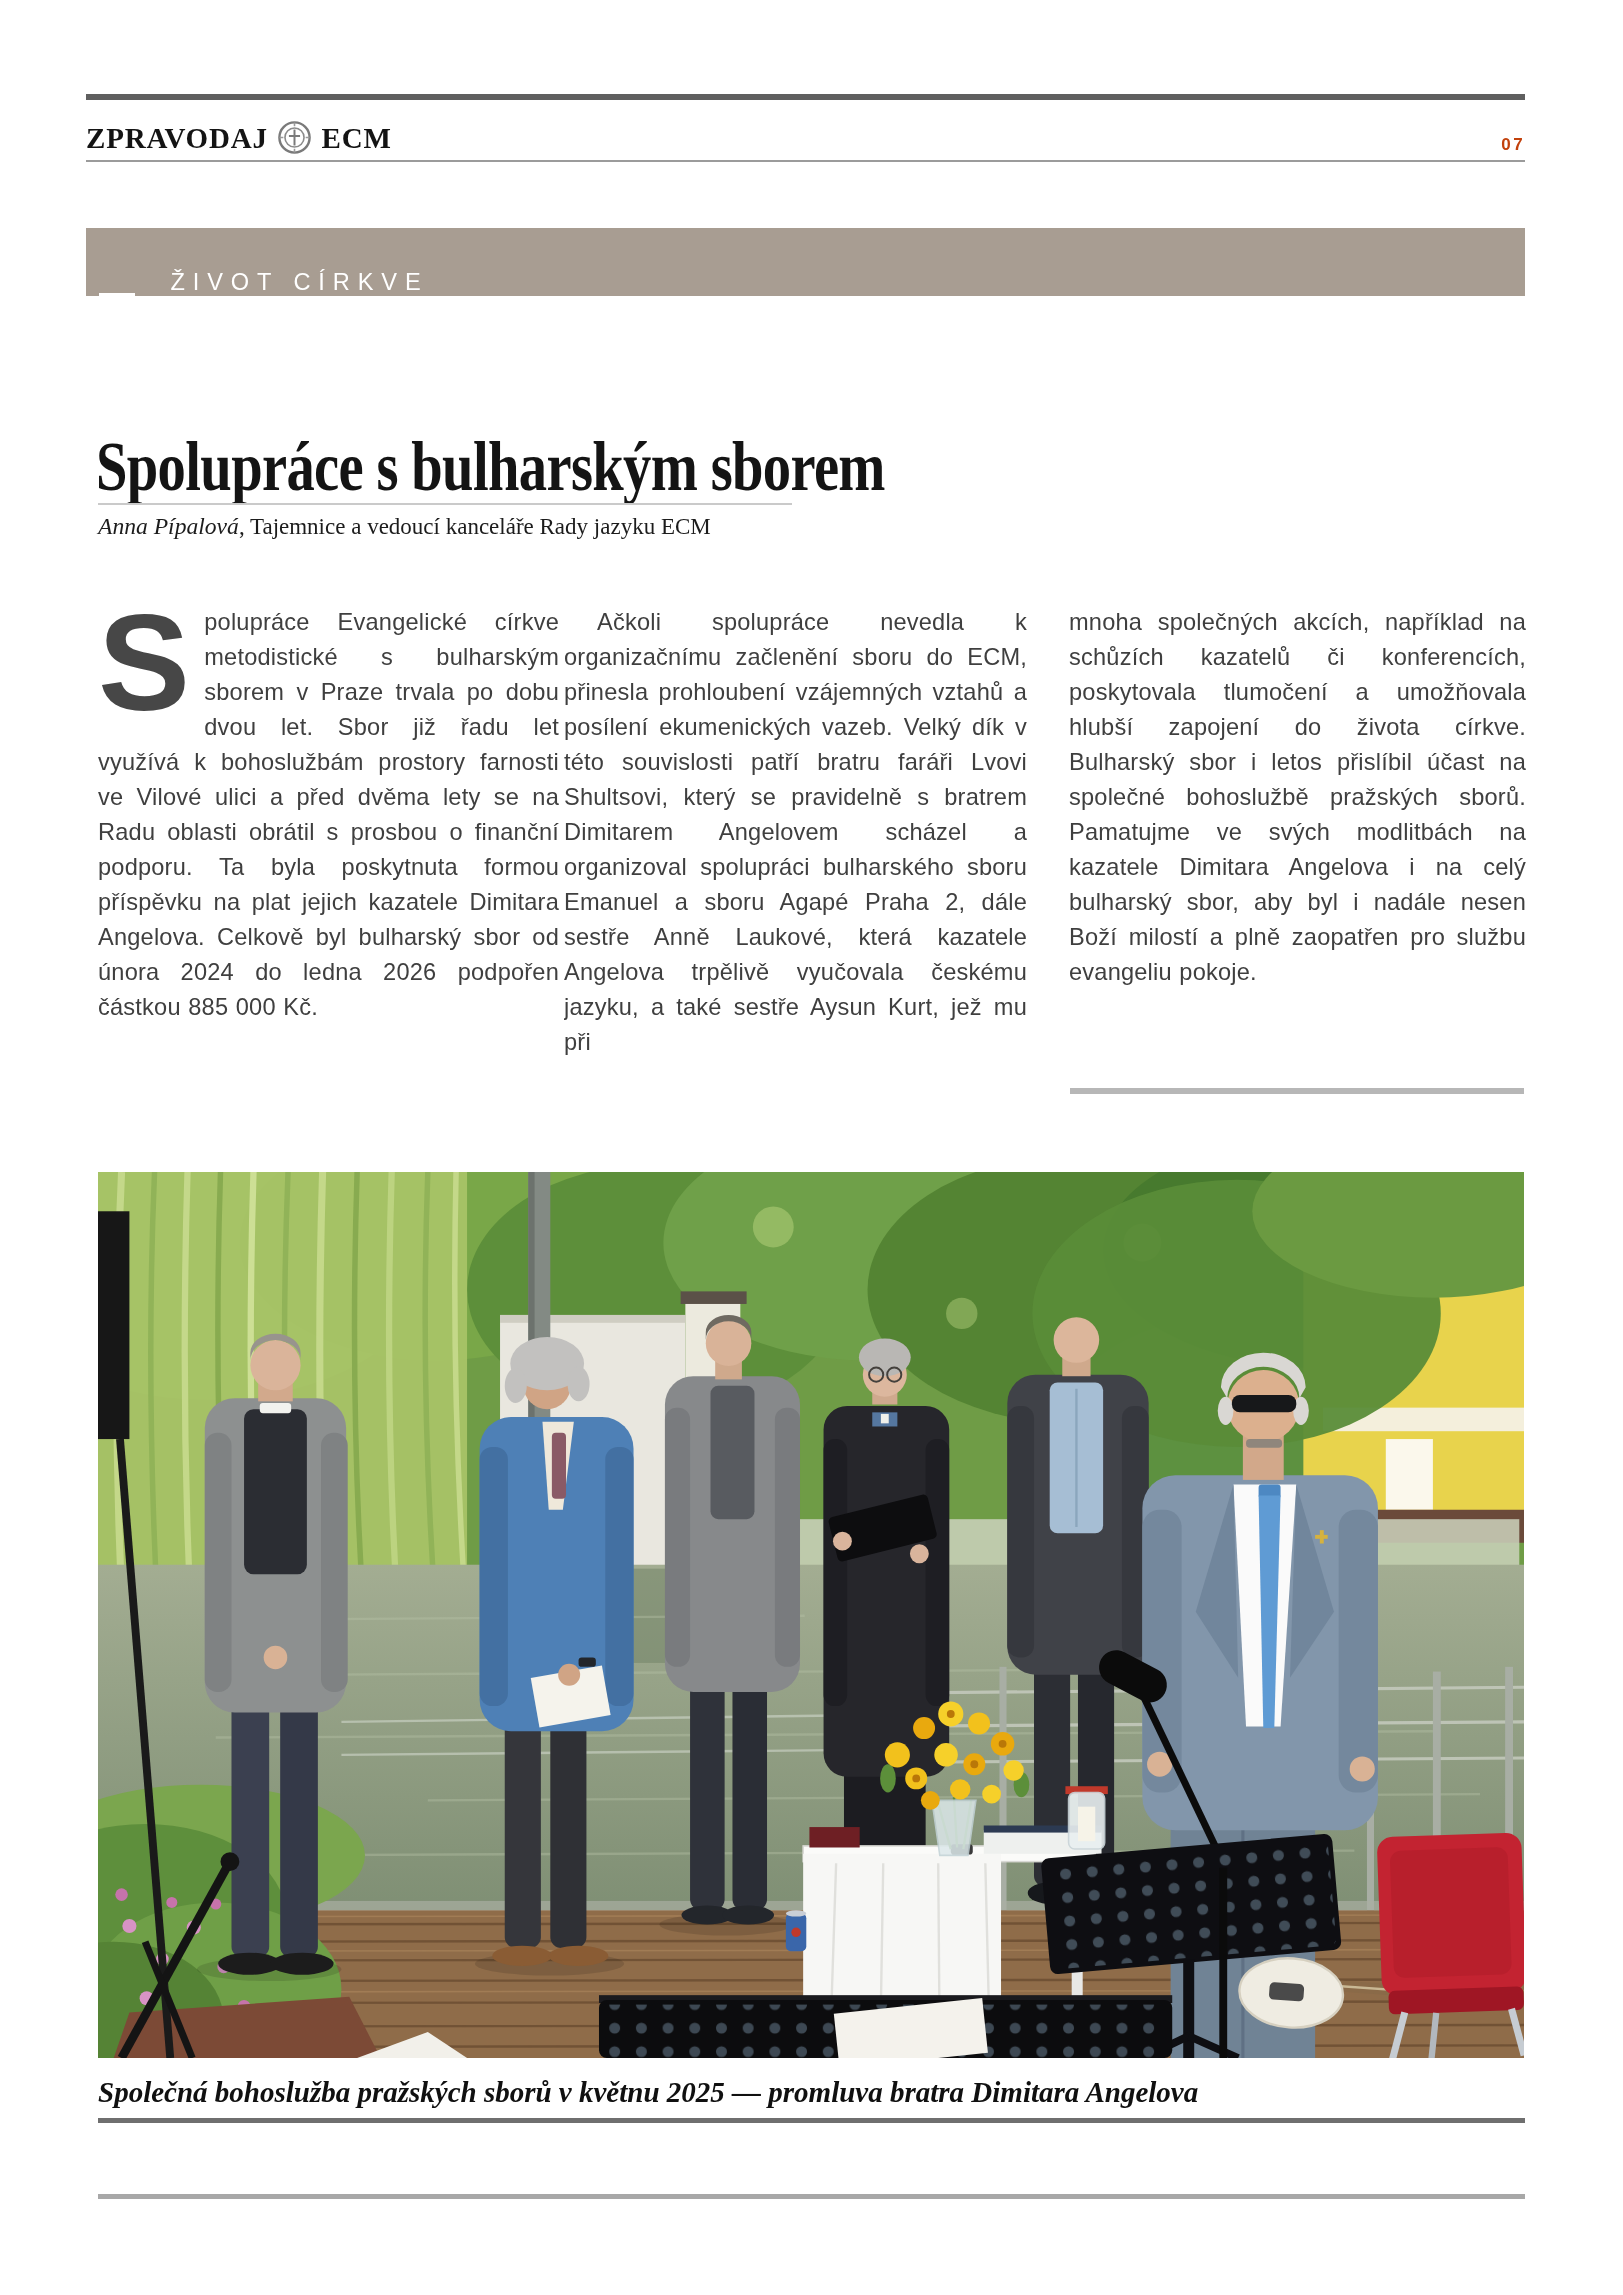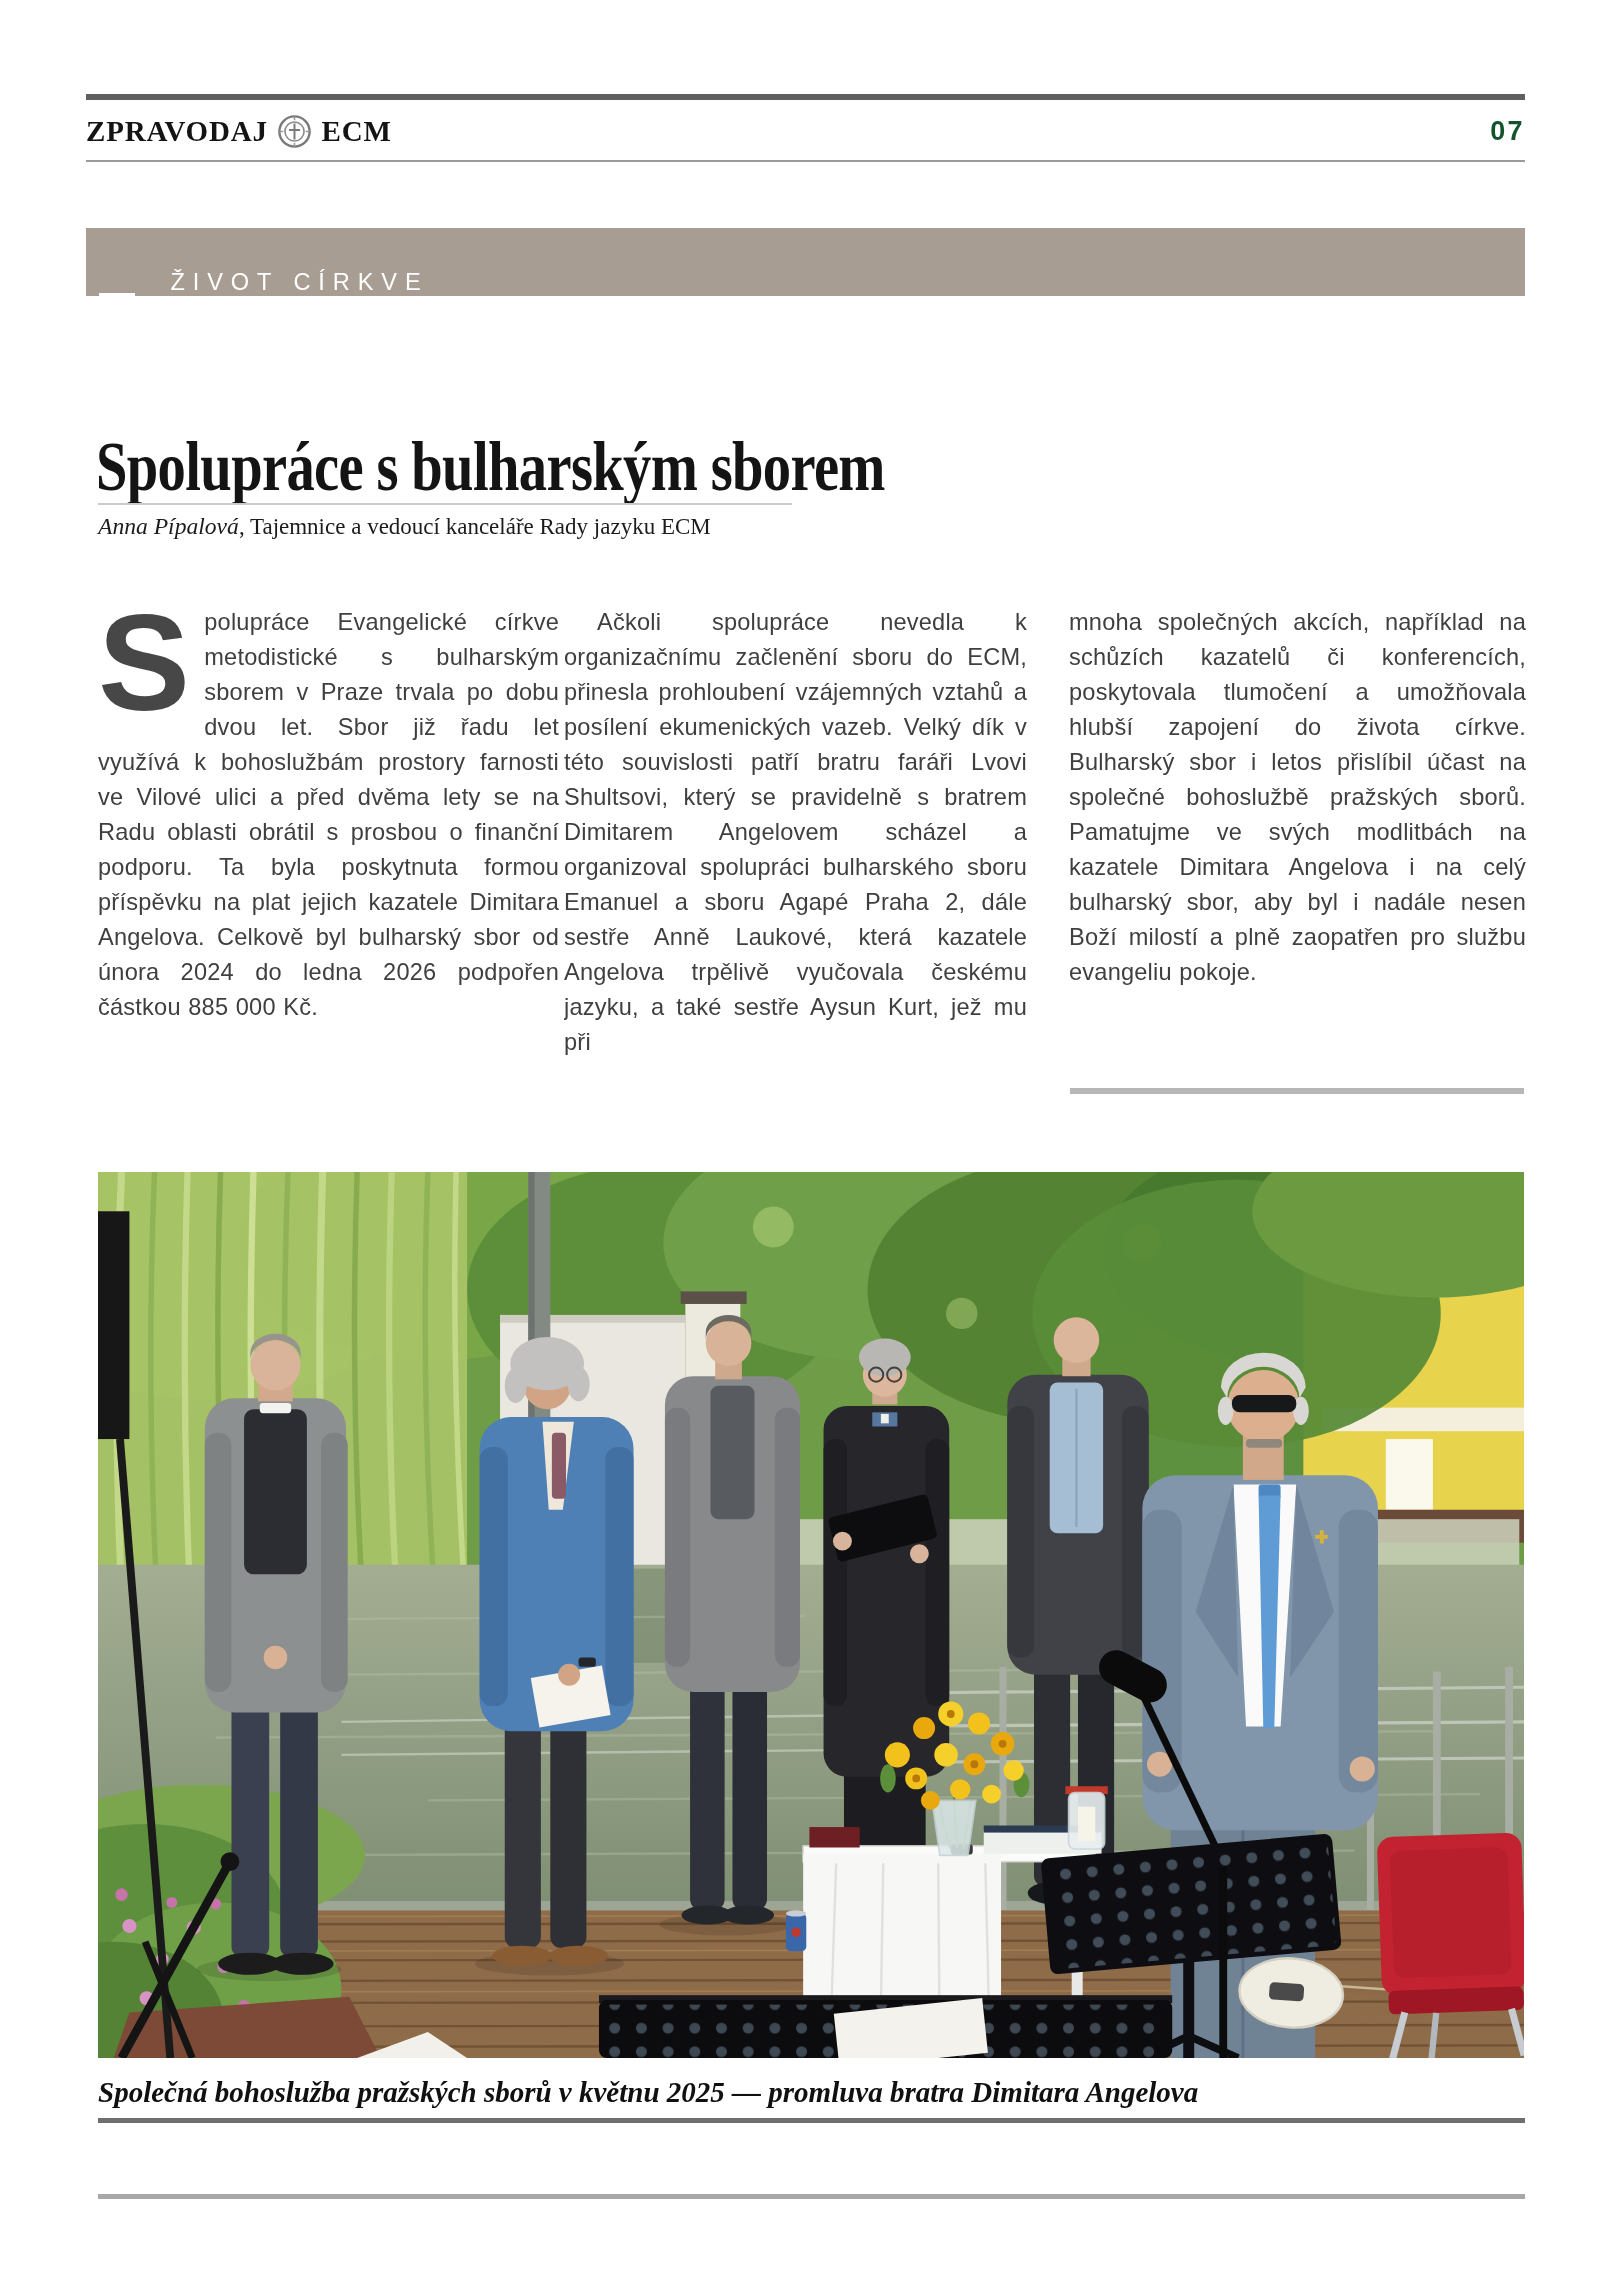--- a/index.html
+++ b/index.html
@@ -4,24 +4,24 @@
 <style>
   html,body{margin:0;padding:0;}
   body{
     width:1623px;height:2295px;position:relative;background:#ffffff;
     font-family:"Liberation Sans",sans-serif;overflow:hidden;
   }
   .abs{position:absolute;}
 
   
   .rule-top{left:86px;top:94px;width:1439px;height:5.5px;background:#5f5f5f;}
-  .header-row{left:86px;top:108px;width:1439px;height:47px;display:flex;align-items:center;}
+  .header-row{left:86px;top:108px;width:1439px;height:47px;display:flex;align-items:flex-end;}
   .brand{font-family:"Liberation Serif",serif;font-weight:bold;font-size:29px;color:#141414;letter-spacing:0.8px;}
   .logo{width:35px;height:35px;margin:0 9.4px;flex:0 0 auto;}
-  .pagenum{margin-left:auto;font-weight:bold;font-size:27px;letter-spacing:2.4px;color:#14532d;}
+  .pagenum{margin-left:auto;font-weight:bold;font-size:17px;letter-spacing:2.4px;color:#c2410c;}
   .rule-header{left:86px;top:160px;width:1439px;height:2.4px;background:#9b9b9b;}
 
   
   .banner{left:86px;top:228px;width:1439px;height:68px;background:#a89d92;display:flex;align-items:flex-end;}
   .banner-dash{width:36px;height:3.1px;background:#ffffff;margin-left:13.4px;flex:0 0 auto;}
   .banner-label{color:#ffffff;font-size:23.6px;letter-spacing:7.9px;margin-left:35px;}
 
   
   .title{left:96px;top:428px;font-family:"Liberation Serif",serif;font-weight:bold;
          font-size:69px;letter-spacing:-0.8px;color:#141414;white-space:nowrap;

